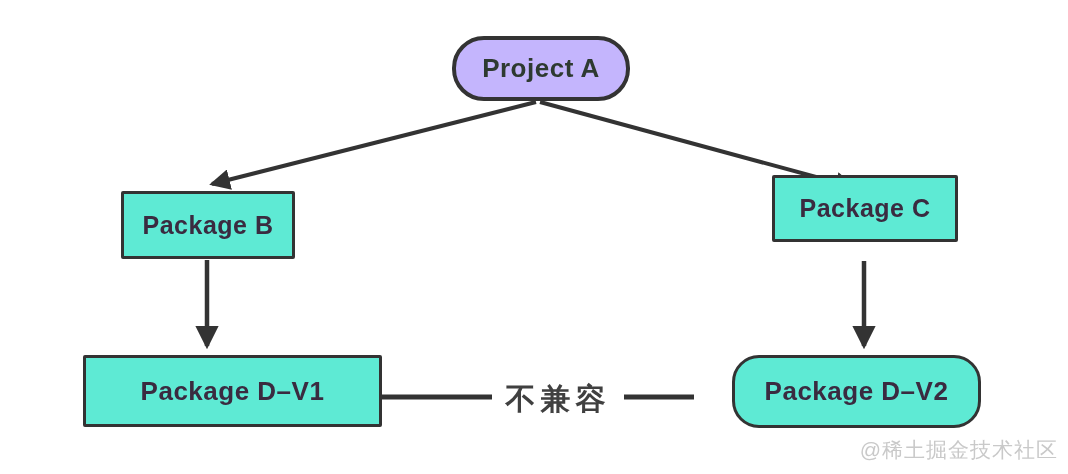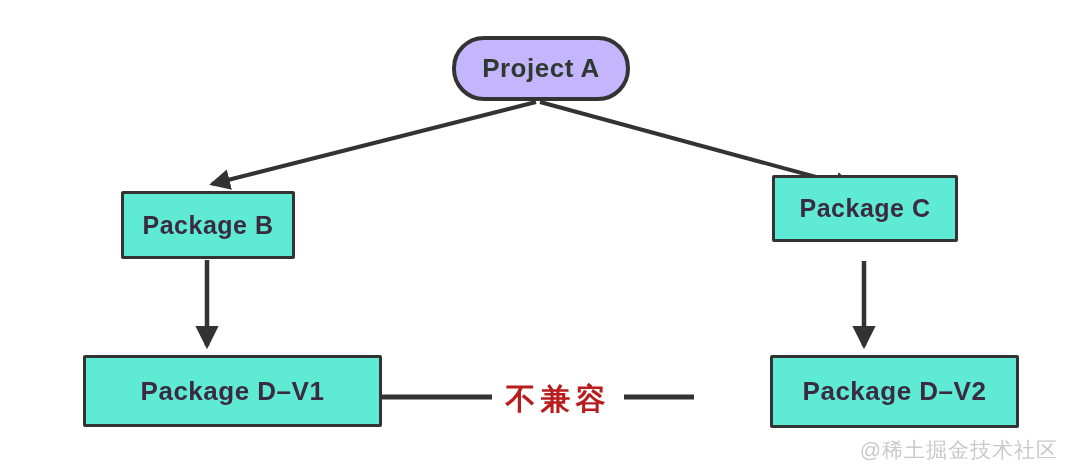--- a/index.html
+++ b/index.html
@@ -46,31 +46,31 @@
   }
   .node.pkg {
     background: #5eead4;
     border: 3px solid #333333;
     border-radius: 2px;
     color: #3a2b40;
   }
   .node.pkg-b { left: 121px; top: 191px; width: 174px; height: 68px; font-size: 25px; }
   .node.pkg-c { left: 772px; top: 175px; width: 186px; height: 67px; font-size: 25px; text-align: right; }
   .node.pkg-d1 { left: 83px;  top: 355px; width: 299px; height: 72px; font-size: 26px; }
-  .node.pkg-d2 { left: 770px; top: 355px; width: 249px; height: 73px; font-size: 26px; }
+  .node.pkg-d2 { left: 732px; top: 355px; width: 249px; height: 73px; font-size: 26px; border-radius: 27px; }
   .incompat-label {
     position: absolute;
     left: 488px;
     top: 379px;
     width: 140px;
     text-align: center;
     font-size: 30px;
     font-weight: 700;
     letter-spacing: 5px;
-    color: #b91c1c;
+    color: #404040;
     white-space: nowrap;
   }
   .watermark {
     position: absolute;
     right: 10px;
     top: 436px;
     font-size: 21px;
     color: #c9c9c9;
     letter-spacing: 1px;
     white-space: nowrap;

